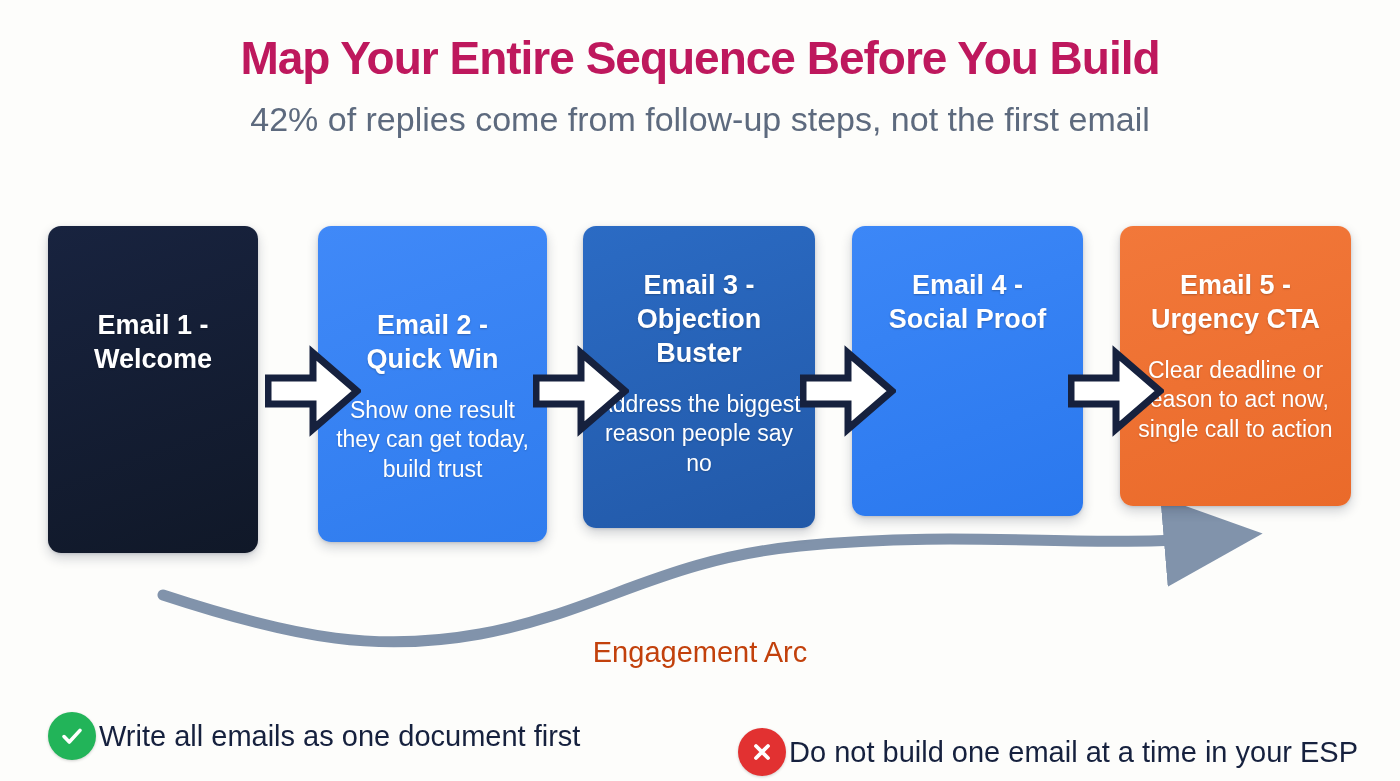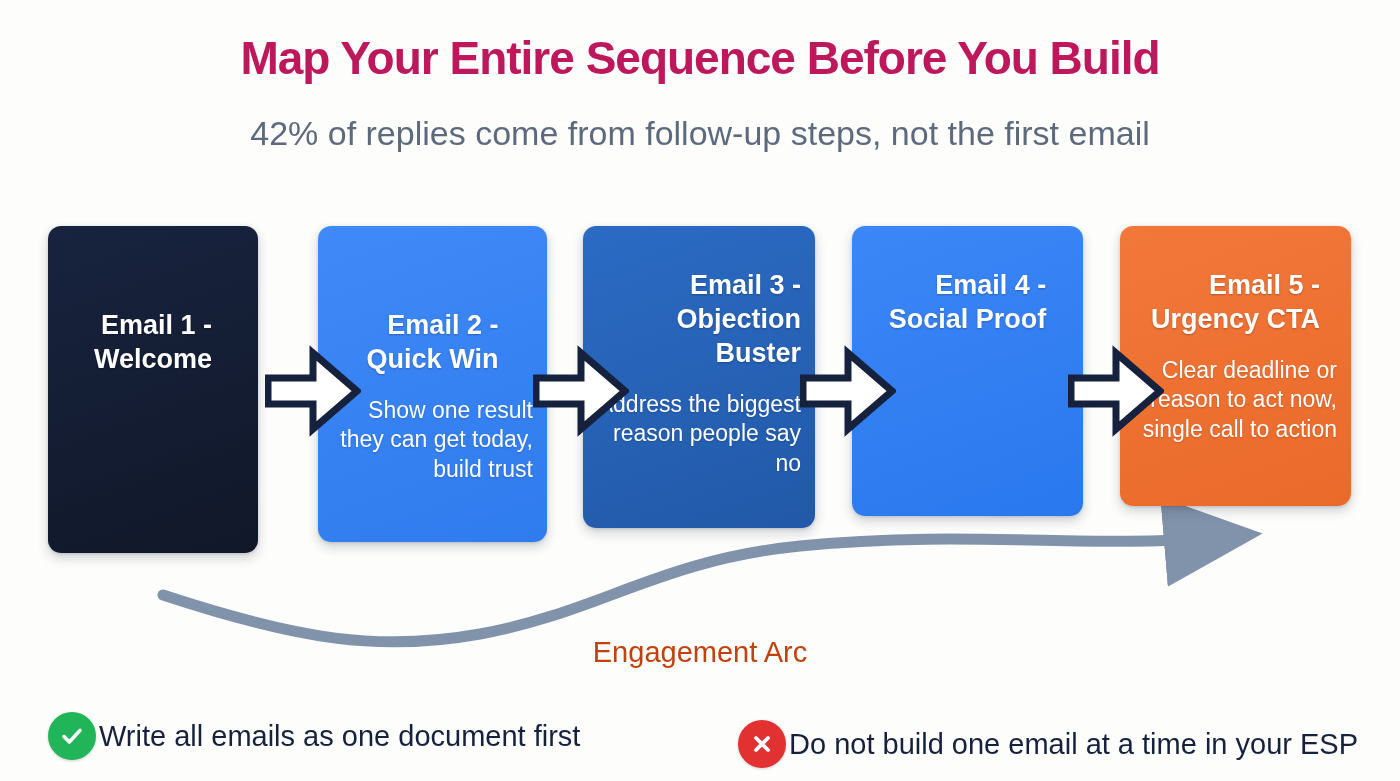--- a/index.html
+++ b/index.html
@@ -11,30 +11,30 @@
   }
   .stage{position:absolute;inset:0;}
 
   
   .title{
     position:absolute;left:0;top:34px;width:1400px;text-align:center;
     font-size:46px;font-weight:bold;color:#be185d;letter-spacing:-1px;
     line-height:1.05;white-space:nowrap;
   }
   .subtitle{
-    position:absolute;left:0;top:113px;width:1400px;text-align:center;
+    position:absolute;left:0;top:99px;width:1400px;text-align:center;
     font-size:34px;font-weight:normal;color:#5d6a7e;line-height:1.2;white-space:nowrap;
   }
 
   
   .card{
     position:absolute;border-radius:13px;
     box-shadow:0 5px 12px rgba(20,30,55,.20), 0 1px 3px rgba(20,30,55,.14);
     color:#ffffff;box-sizing:border-box;
-    padding:28px 14px 10px 14px;text-align:right;
+    padding:28px 14px 10px 14px;text-align:center;
     display:flex;flex-direction:column;align-items:center;
   }
   .card .c-title{
     font-size:27px;font-weight:bold;line-height:1.26;
     text-shadow:0 1px 2px rgba(0,0,0,.25);
   }
   .card .c-body{
     font-size:23px;font-weight:normal;line-height:1.28;margin-top:20px;
     text-shadow:0 1px 2px rgba(0,0,0,.18);
   }
@@ -58,21 +58,21 @@
   .arc{position:absolute;left:0;top:0;width:1400px;height:781px;pointer-events:none;}
   .arc-label{
     position:absolute;left:0;top:636px;width:1400px;text-align:center;
     font-size:29px;color:#c2410c;white-space:nowrap;
   }
 
   
   .legend-row{position:absolute;top:712px;left:0;width:1400px;height:58px;}
   .legend-item{position:absolute;display:flex;align-items:center;gap:3px;}
   #legend0{left:48px;top:0;}
-  #legend1{left:738px;top:8px;}
+  #legend1{left:738px;top:16px;}
   .badge{width:48px;height:48px;border-radius:50%;flex:0 0 48px;
     display:flex;align-items:center;justify-content:center;
     box-shadow:0 1px 3px rgba(0,0,0,.18);}
   .badge.ok{background:#22b459;}
   .badge.no{background:#e23131;}
   .legend-text{font-size:29px;color:#16213e;white-space:nowrap;}
 </style>
 </head>
 <body>
 

